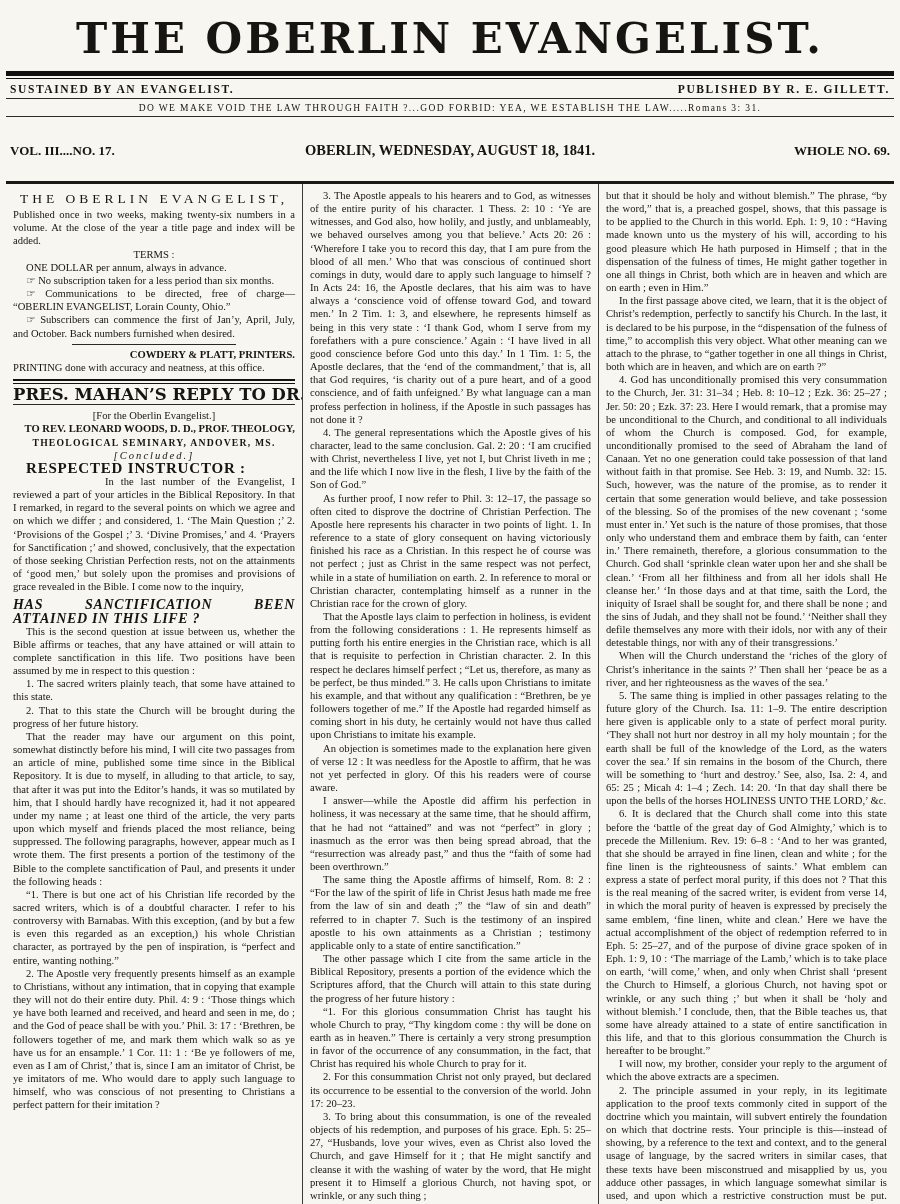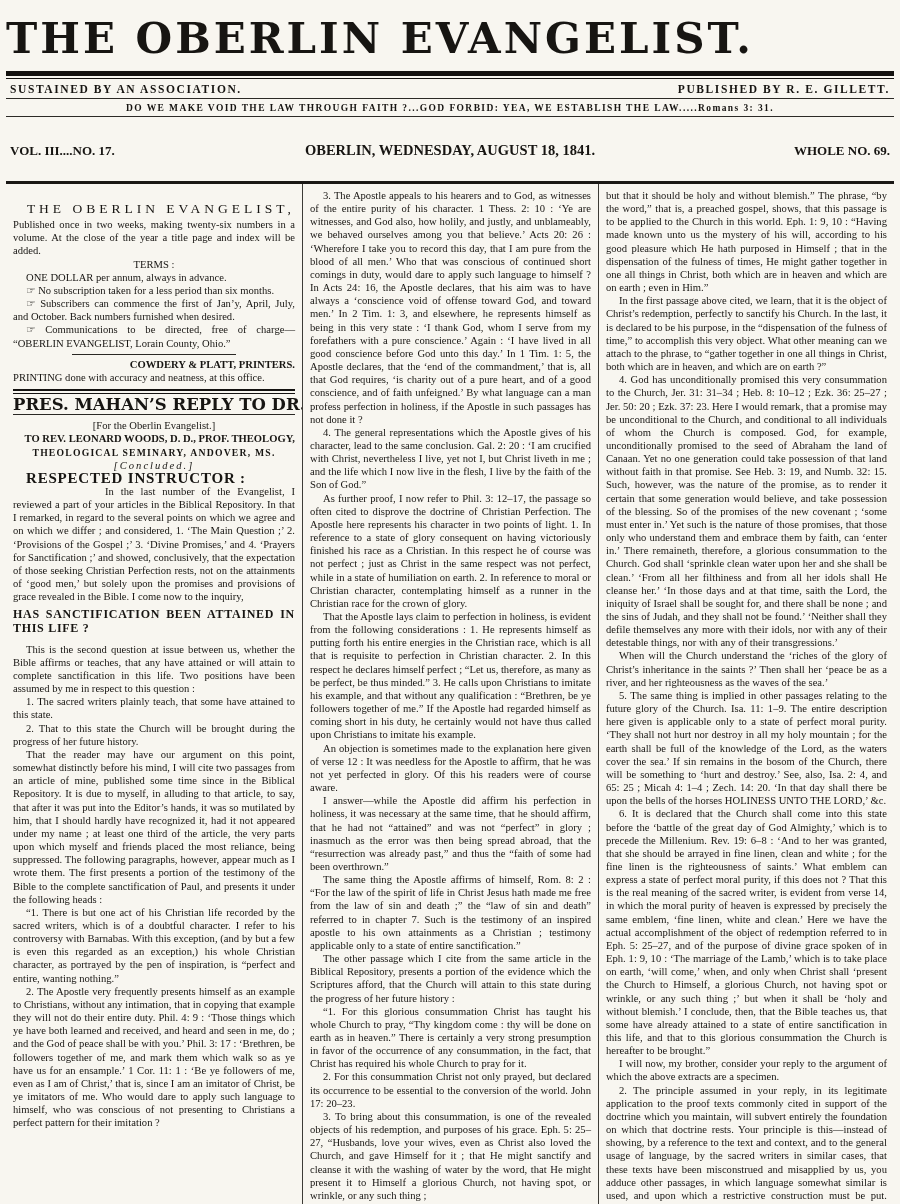--- a/index.html
+++ b/index.html
@@ -5,31 +5,31 @@
   html,body{margin:0;padding:0;background:#e8e6e0;}
   .page{
     width:900px;height:1204px;margin:0 auto;box-sizing:border-box;
     background:#f8f6f0;color:#171512;overflow:hidden;
     font-family:"Liberation Serif", serif;
     padding:4px 6px 0 6px;
   }
   
   .mast-title{
     font-family:"DejaVu Serif", serif;font-weight:bold;
-    font-size:42px;letter-spacing:3px;
+    font-size:42px;letter-spacing:3px;text-align:center;
     margin:10px 0 8px 0;white-space:nowrap;
   }
   .rule-heavy{border-top:5px solid #141210;border-bottom:1px solid #141210;height:2px;margin:0 0 1px 0;}
   .mast-subrow{
     display:flex;justify-content:space-between;align-items:center;
     font-weight:bold;font-size:11.5px;letter-spacing:1.6px;padding:3px 4px 2px 4px;
   }
   .thin-rule{border-top:1px solid #2c2a26;box-shadow:0 2px 0 -1px #55534e;margin:1px 0;}
   .mast-motto{
-    text-align:center;font-weight:bold;font-size:9.5px;letter-spacing:1.4px;
+    text-align:center;font-weight:normal;font-size:9.5px;letter-spacing:1.4px;
     padding:3px 0 2px 0;
   }
   .mast-volrow{
     display:flex;align-items:baseline;font-weight:bold;padding:4px 4px 22px 4px;
   }
   .mast-vol{width:25%;font-size:13px;}
   .mast-date{width:50%;text-align:center;font-size:14.5px;margin-top:20px;}
   .mast-whole{width:25%;text-align:right;font-size:13px;}
   .rule-bottom{border-top:3px solid #1a1815;margin:0;}
   
@@ -40,42 +40,42 @@
   }
   .col + .col{border-left:1px solid #3d3b36;}
   .col p{margin:0;}
   p.p{text-indent:13px;}
   p.pf{text-indent:0;}
   p.deep{text-indent:92px;}
   p.c,p.cb,p.ci,p.csc{text-align:center;text-indent:0;}
   p.cb{font-weight:bold;text-align:right;}
   p.ci{font-style:italic;text-align:center;letter-spacing:2px;}
   p.csc{letter-spacing:1.2px;font-size:9.7px;font-weight:bold;}
-  p.ch{text-align:right;letter-spacing:4px;font-size:13.5px;margin:13px 0 3px 0;text-indent:0;}
-  p.caps{letter-spacing:0.7px;font-size:12px;font-weight:bold;margin:5px 0 8px 0;text-indent:0;}
+  p.ch{text-align:center;letter-spacing:4px;font-size:13.5px;margin:3px 0 3px 0;text-indent:0;}
+  p.caps{letter-spacing:0.7px;font-size:14px;font-weight:bold;margin:5px 0 0 0;text-indent:0;font-style:italic;}
   p.scl{text-indent:13px;letter-spacing:0.8px;font-weight:bold;font-size:15px;}
   p.bigh{
     font-family:"DejaVu Serif", serif;font-weight:bold;font-size:16.5px;
     text-align:center;text-indent:0;margin:3px 0 2px 0;white-space:nowrap;letter-spacing:0px;
   }
   .rule-short{border-top:1px solid #2a2824;width:58%;margin:4px auto 3px auto;}
   .rule-full{border-top:1px solid #2a2824;margin:3px 0 4px 0;}
   .rule-dbl{border-top:2px solid #141210;border-bottom:1px solid #141210;height:2px;margin:5px 0 4px 0;}
 </style>
 </head>
 <body>
 
 <div class="page">
 
   <div class="mast-title">THE OBERLIN EVANGELIST.</div>
 
   <div class="rule-heavy"></div>
 
   <div class="mast-subrow">
-    <span>SUSTAINED BY AN ASSOCIATION.</span>
+    <span>SUSTAINED BY AN EVANGELIST.</span>
     <span>PUBLISHED BY R. E. GILLETT.</span>
   </div>
 
   <div class="thin-rule"></div>
   <div class="mast-motto">DO WE MAKE VOID THE LAW THROUGH FAITH ?...GOD FORBID: YEA, WE ESTABLISH THE LAW.....Romans 3: 31.</div>
   <div class="thin-rule"></div>
 
   <div class="mast-volrow">
     <span class="mast-vol">VOL. III....NO. 17.</span>
     <span class="mast-date">OBERLIN, WEDNESDAY, AUGUST 18, 1841.</span>
@@ -84,22 +84,22 @@
 
   <div class="rule-bottom"></div>
 
   <div class="cols">
     <div class="col">
         <p class="ch">THE OBERLIN EVANGELIST,</p>
         <p class="pf">Published once in two weeks, making twenty-six numbers in a volume.  At the close of the year a title page and index will be added.</p>
         <p class="c">TERMS :</p>
         <p class="p">ONE DOLLAR per annum, always in advance.</p>
         <p class="p">☞ No subscription taken for a less period than six months.</p>
+        <p class="p">☞ Communications to be directed, free of charge— “OBERLIN EVANGELIST, Lorain County, Ohio.”</p>
         <p class="p">☞ Subscribers can commence the first of Jan’y, April, July, and October.   Back numbers furnished when desired.</p>
-        <p class="p">☞ Communications to be directed, free of charge— “OBERLIN EVANGELIST, Lorain County, Ohio.”</p>
         <div class="rule-short"></div>
         <p class="cb">COWDERY &amp; PLATT, PRINTERS.</p>
         <p class="pf">PRINTING done with accuracy and neatness, at this office.</p>
         <div class="rule-dbl"></div>
         <p class="bigh">PRES. MAHAN’S REPLY TO DR. WOODS.</p>
         <div class="rule-full"></div>
         <p class="c">[For the Oberlin Evangelist.]</p>
         <p class="cb">TO REV. LEONARD WOODS, D. D., PROF. THEOLOGY,</p>
         <p class="csc">THEOLOGICAL SEMINARY, ANDOVER, MS.</p>
         <p class="ci">[Concluded.]</p>

